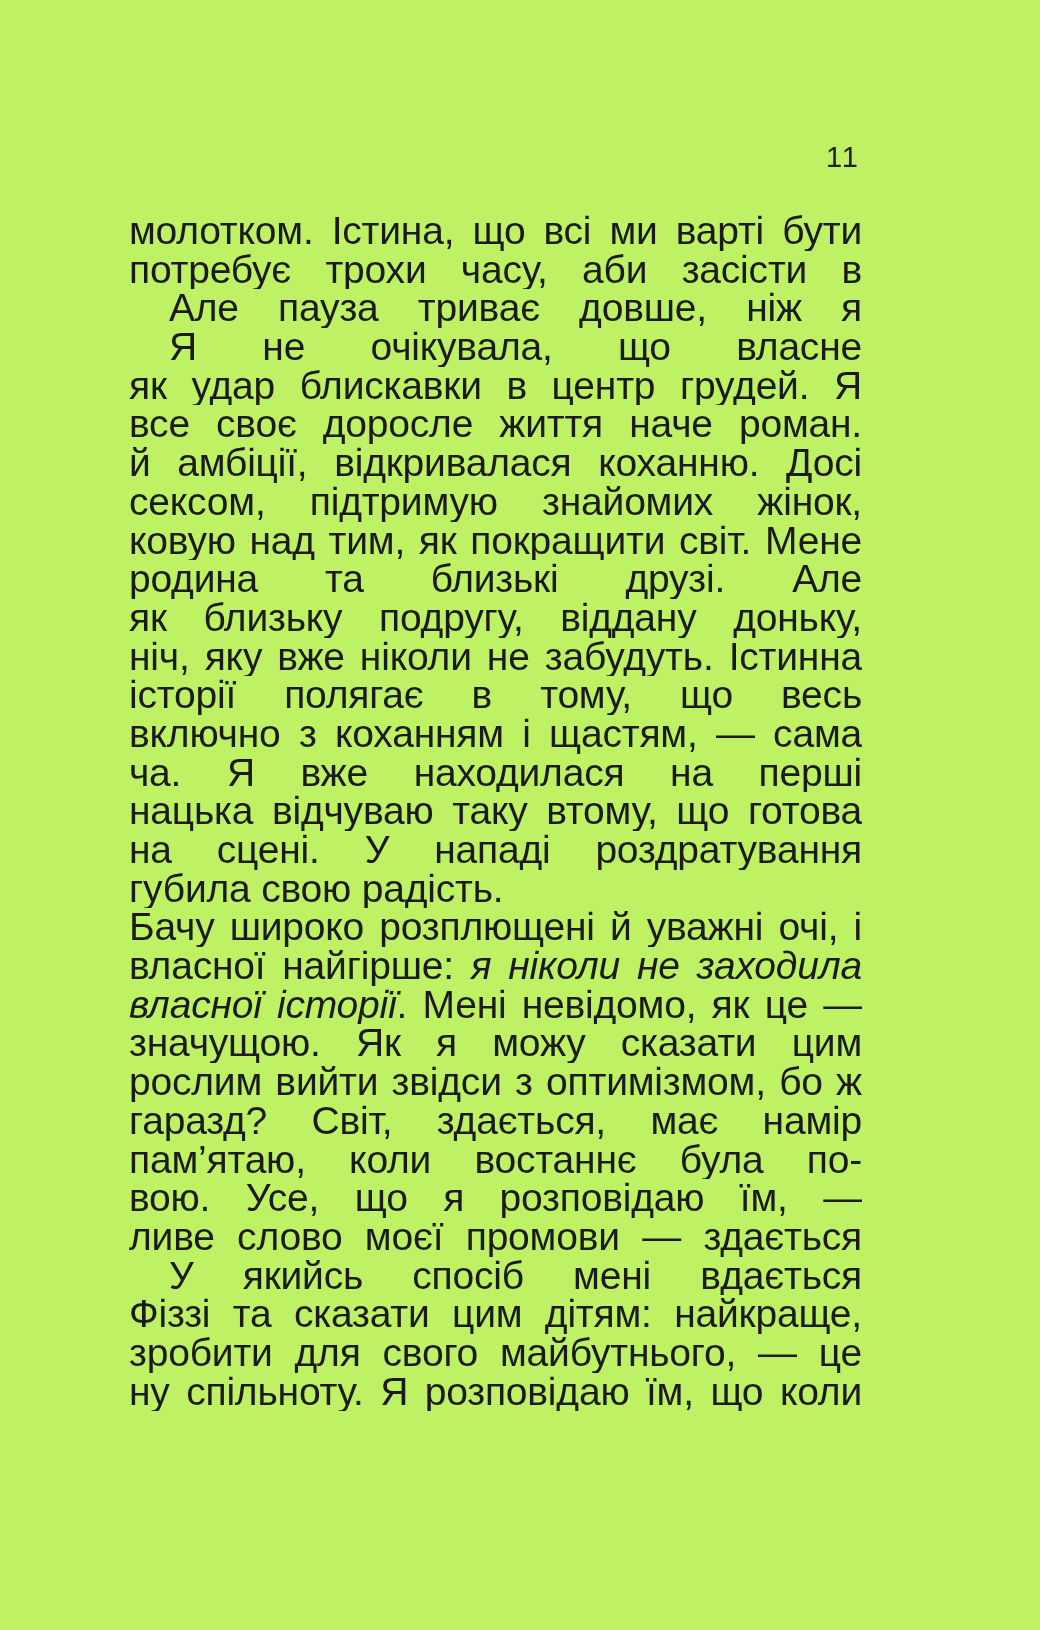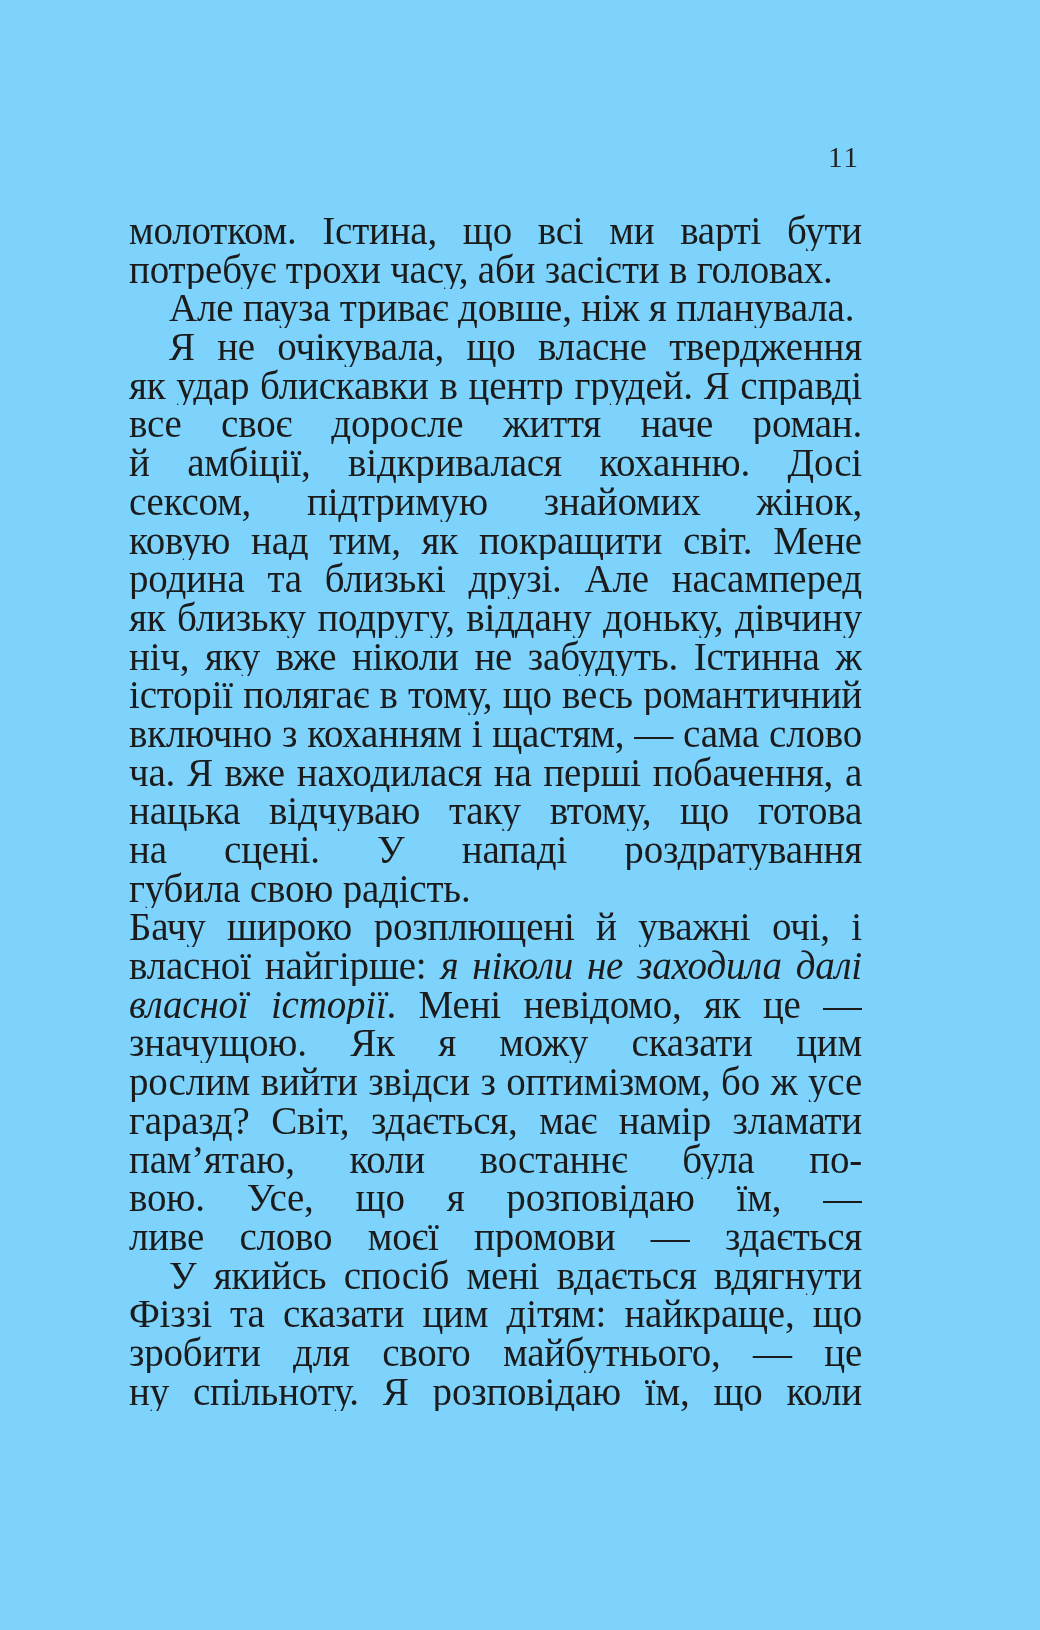--- a/index.html
+++ b/index.html
@@ -4,23 +4,23 @@
 <style>
   html, body {
     margin: 0;
     padding: 0;
     background: #ffffff;
   }
   .page {
     position: relative;
     width: 1040px;
     height: 1630px;
-    background: #7dd3fc;
+    background: #bef264;
     overflow: hidden;
-    font-family: Liberation Serif, serif;
+    font-family: Liberation Sans, sans-serif;
     color: #1b1b1b;
   }
   .page-number {
     position: absolute;
     top: 140px;
     left: 129px;
     width: 731px;
     text-align: right;
     font-size: 29px;
     line-height: 1.2;

